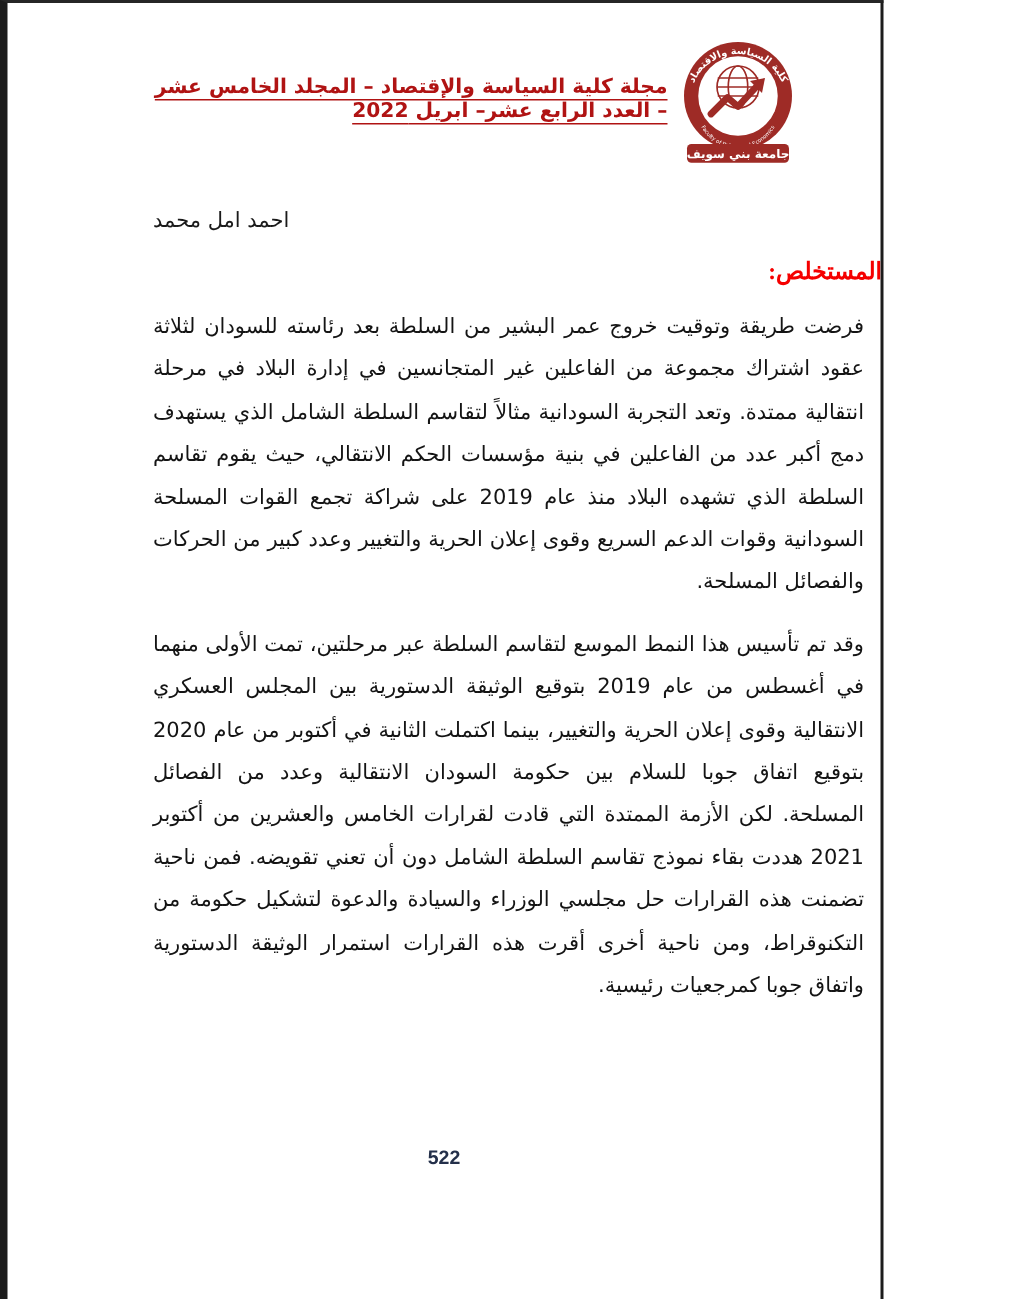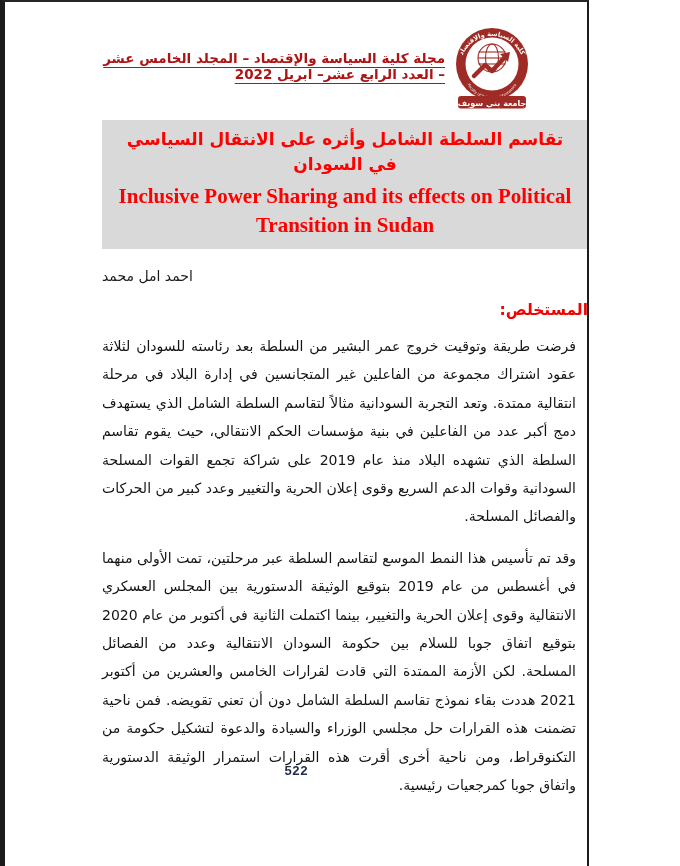--- a/index.html
+++ b/index.html
@@ -69,38 +69,39 @@
     margin-top:17px;
     font-size:14px;color:#1a1a1a;
   }
   
   .abstract-heading{
     direction:rtl;text-align:right;
     margin-top:17px;
     font-size:15.5px;
     font-weight:bold;
     color:#f50000;
+    font-family:Liberation Serif, serif;
   }
   .abstract-p{
     direction:rtl;
     text-align:justify;
     font-size:14px;
     line-height:28.4px;
     color:#141414;
     margin:13px 12px 0 0;
   }
   
   .page-number{
     position:absolute;
     top:762px;left:0;width:100%;
     text-align:center;
     font-size:13px;
     font-weight:bold;
     color:#24304a;
-    font-family:Liberation Mono, monospace;
+    font-family:Liberation Sans, sans-serif;
   }
 </style>
 </head>
 <body>
 
 <div class="page">
 
   <div class="journal-line">مجلة كلية السياسة والإقتصاد – المجلد الخامس عشر – العدد الرابع عشر– ابريل 2022</div>
 
   <svg class="logo" viewBox="0 0 90 84" xmlns="http://www.w3.org/2000/svg">
@@ -130,25 +131,20 @@
     <text font-size="3.6" fill="#ffffff" font-family="DejaVu Sans, sans-serif">
       <textPath href="#arcBottom" startOffset="50%" text-anchor="middle">Faculty of Politics and Economics</textPath>
     </text>
 
     <rect x="11" y="70" width="68" height="12.5" rx="3" fill="#9e2b26"></rect>
     <text x="45" y="79.5" text-anchor="middle" font-size="8" fill="#ffffff" font-weight="bold" font-family="DejaVu Sans, sans-serif">جامعة بني سويف</text>
   </svg>
 
   <div class="content">
 
-    <div class="title-box">
-      <div class="title-ar">تقاسم السلطة الشامل وأثره على الانتقال السياسي في السودان</div>
-      <div class="title-en">Inclusive Power Sharing and its effects on Political</div>
-      <div class="title-en">Transition in Sudan</div>
-    </div>
 
     <div class="author-name">احمد امل محمد</div>
 
     <div class="abstract-heading">المستخلص:</div>
     <p class="abstract-p">فرضت طريقة وتوقيت خروج عمر البشير من السلطة بعد رئاسته للسودان لثلاثة عقود اشتراك مجموعة من الفاعلين غير المتجانسين في إدارة البلاد في مرحلة انتقالية ممتدة. وتعد التجربة السودانية مثالاً لتقاسم السلطة الشامل الذي يستهدف دمج أكبر عدد من الفاعلين في بنية مؤسسات الحكم الانتقالي، حيث يقوم تقاسم السلطة الذي تشهده البلاد منذ عام 2019 على شراكة تجمع القوات المسلحة السودانية وقوات الدعم السريع وقوى إعلان الحرية والتغيير وعدد كبير من الحركات والفصائل المسلحة.</p>
     <p class="abstract-p">وقد تم تأسيس هذا النمط الموسع لتقاسم السلطة عبر مرحلتين، تمت الأولى منهما في أغسطس من عام 2019 بتوقيع الوثيقة الدستورية بين المجلس العسكري الانتقالية وقوى إعلان الحرية والتغيير، بينما اكتملت الثانية في أكتوبر من عام 2020 بتوقيع اتفاق جوبا للسلام بين حكومة السودان الانتقالية وعدد من الفصائل المسلحة. لكن الأزمة الممتدة التي قادت لقرارات الخامس والعشرين من أكتوبر 2021 هددت بقاء نموذج تقاسم السلطة الشامل دون أن تعني تقويضه. فمن ناحية تضمنت هذه القرارات حل مجلسي الوزراء والسيادة والدعوة لتشكيل حكومة من التكنوقراط، ومن ناحية أخرى أقرت هذه القرارات استمرار الوثيقة الدستورية واتفاق جوبا كمرجعيات رئيسية.</p>
   </div>
 
   <div class="page-number">522</div>
 </div>

